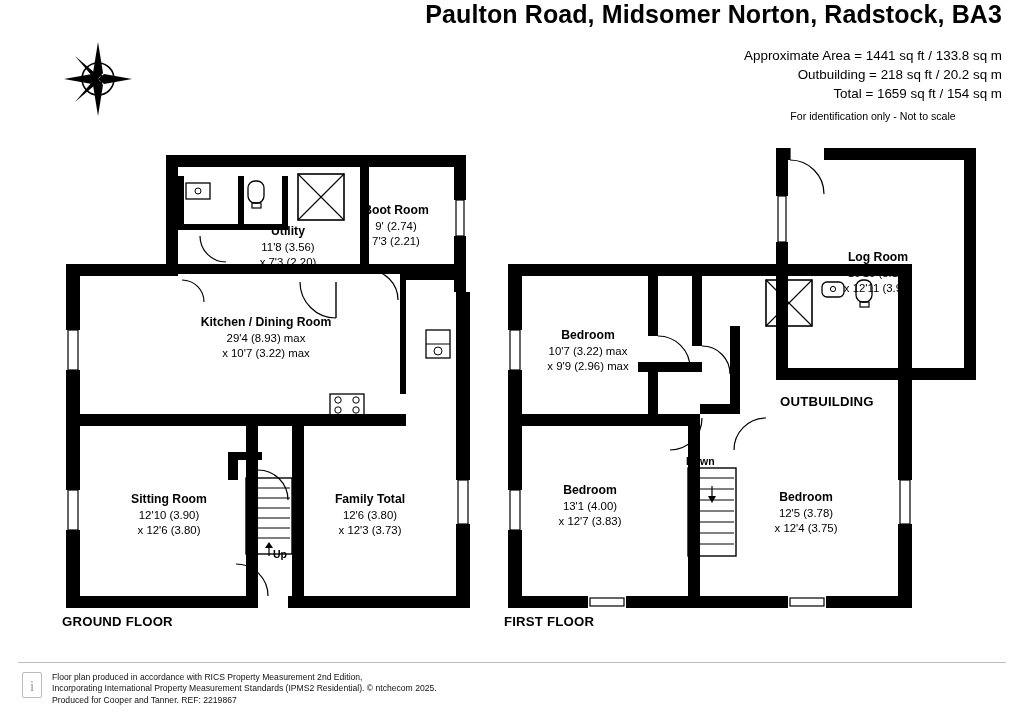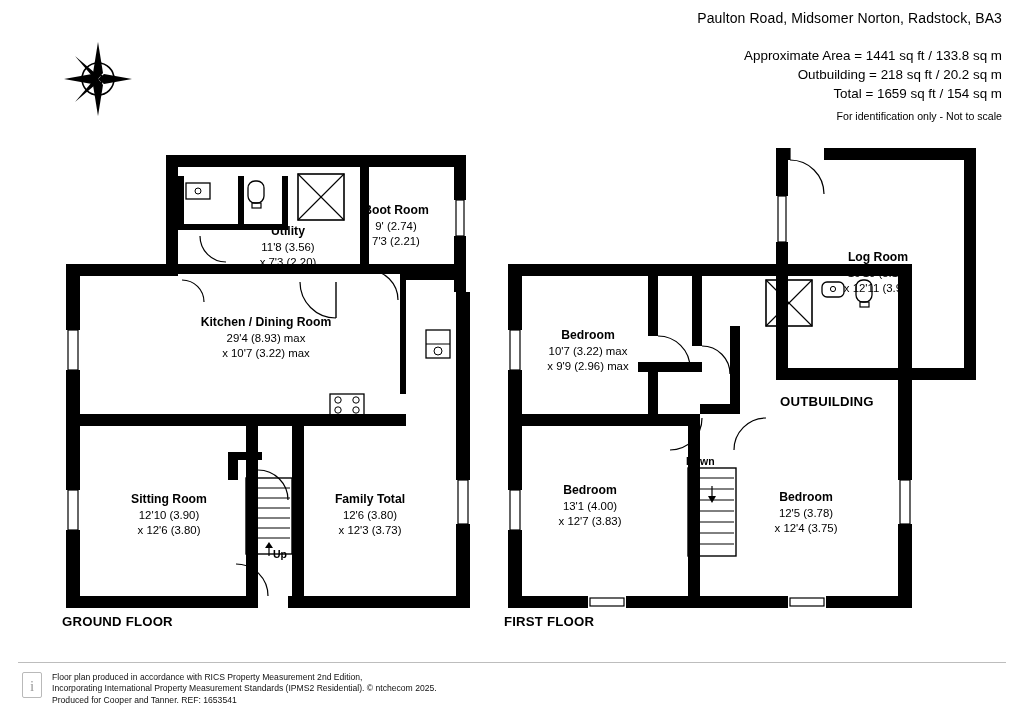--- a/index.html
+++ b/index.html
@@ -15,38 +15,39 @@
     position: relative;
     width: 1024px;
     height: 724px;
     background: #ffffff;
   }
 
   
   .title {
     position: absolute;
     right: 22px;
-    top: 10px;
-    font-size: 14px;
-    font-weight: normal;
+    top: 0;
+    font-size: 25px;
+    font-weight: bold;
     letter-spacing: 0.1px;
     white-space: nowrap;
   }
   .areas {
     position: absolute;
     right: 22px;
     top: 46px;
     text-align: right;
     font-size: 13.4px;
     line-height: 19px;
   }
   .areas .small {
     font-size: 10.6px;
     margin-top: 4px;
     color: #000;
+    text-align: center;
   }
 
   
   .compass {
     position: absolute;
     left: 62px;
     top: 40px;
     width: 72px;
     height: 78px;
   }
@@ -376,16 +377,16 @@
 
   <div class="footer-rule"></div>
 
   <div class="footer-icon">
     <span class="fi">i</span>
   </div>
 
   <div class="footer">
     <div>Floor plan produced in accordance with RICS Property Measurement 2nd Edition,</div>
     <div>Incorporating International Property Measurement Standards (IPMS2 Residential).    © ntchecom 2025.</div>
-    <div>Produced for Cooper and Tanner.    REF: 1653541</div>
+    <div>Produced for Cooper and Tanner.    REF: 2219867</div>
   </div>
 
 </div>
 
 </body></html>

